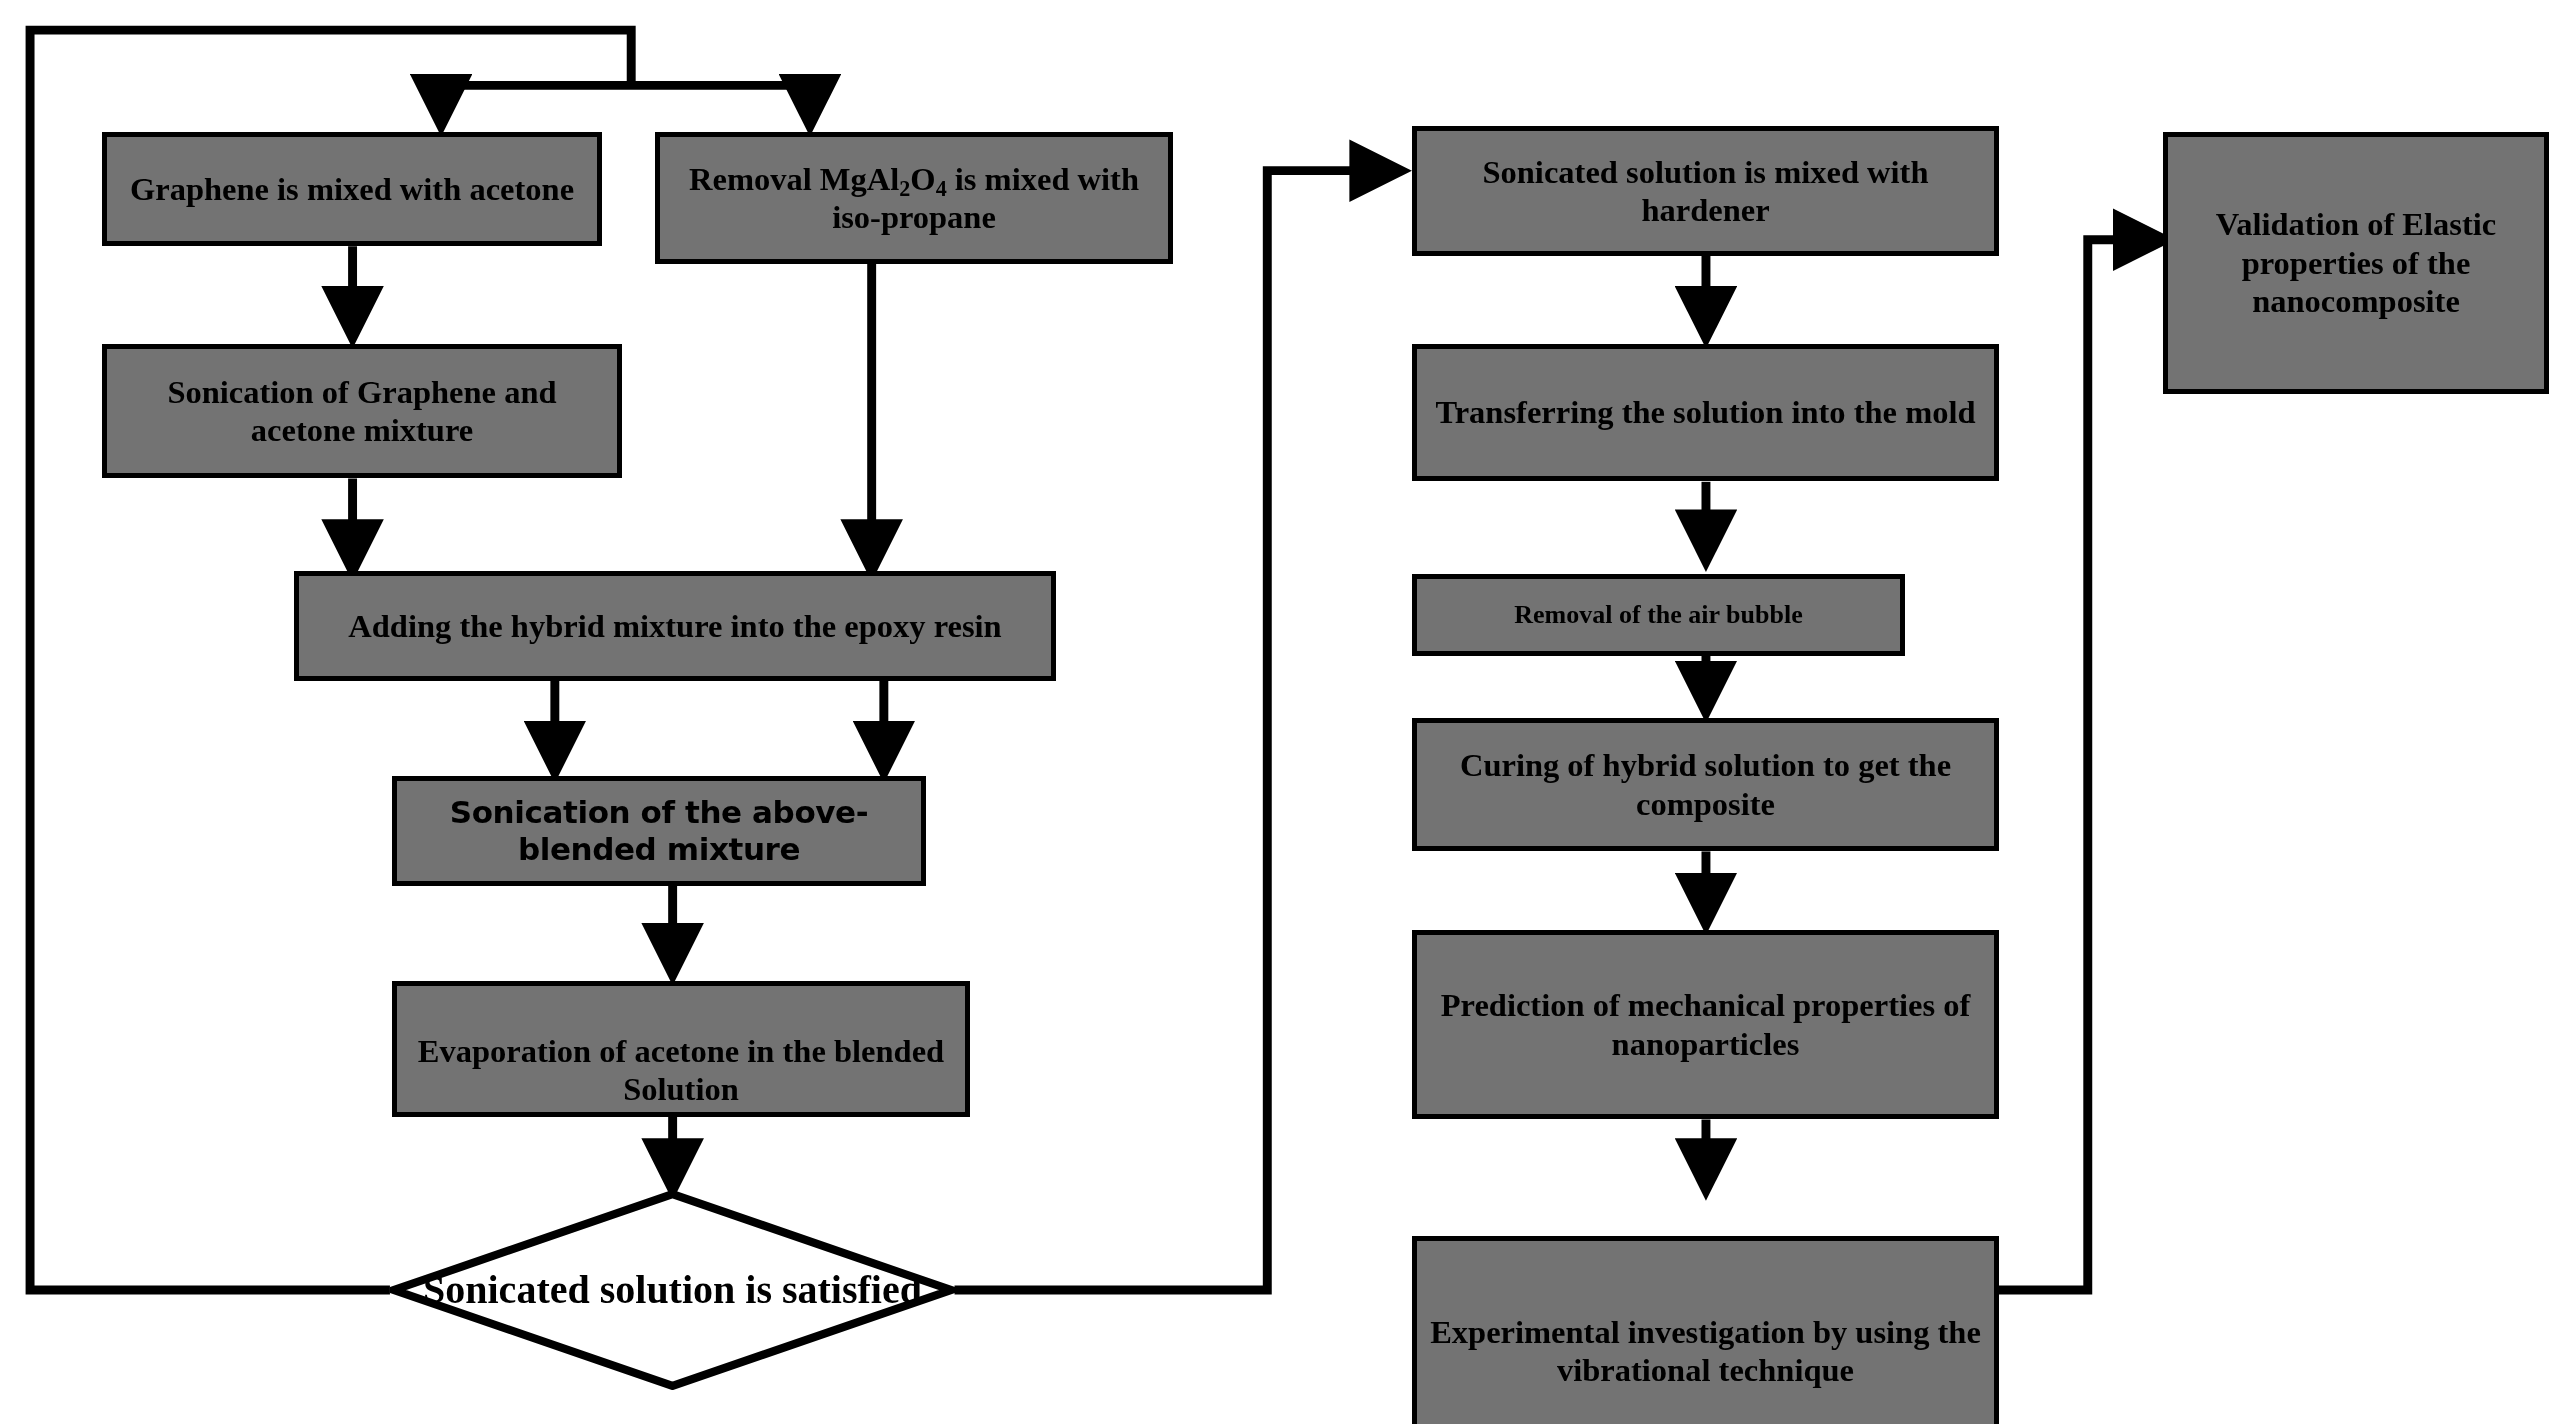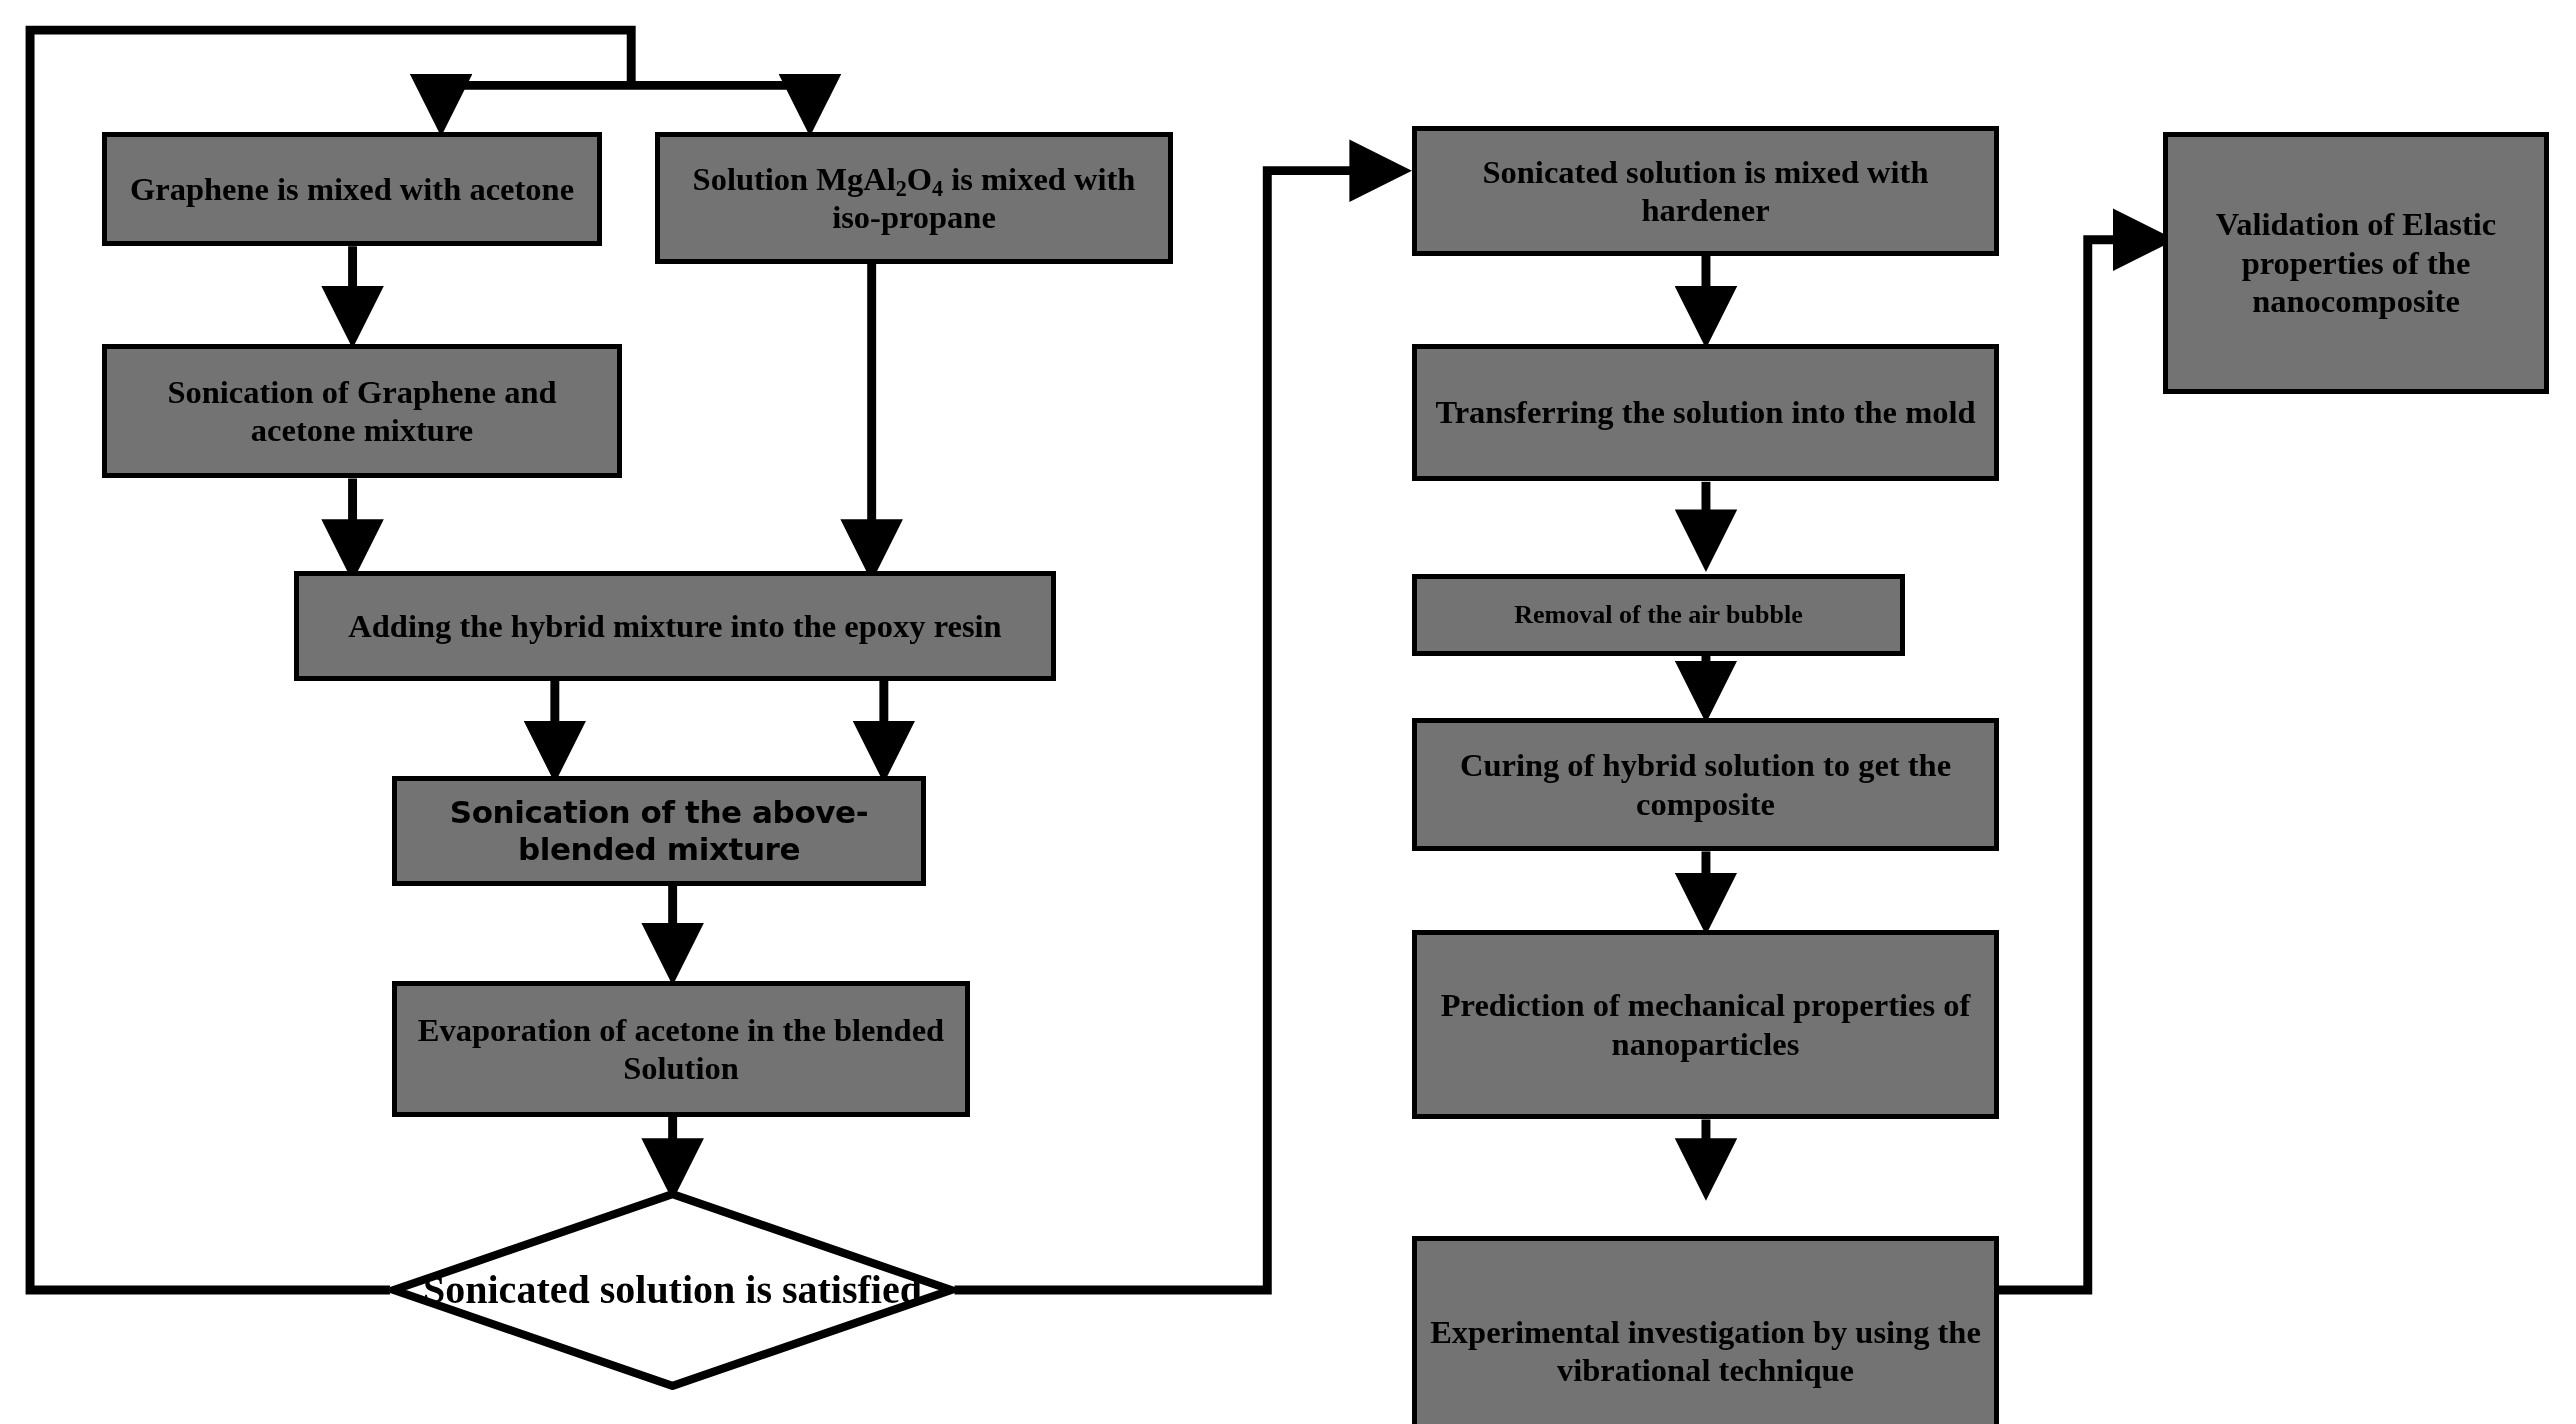--- a/index.html
+++ b/index.html
@@ -98,37 +98,37 @@
       <path d="M 2460 1588 L 2570 1588 L 2570 295 L 2662 295" marker-end="url(#arrow)"></path>
     </g>
   </svg>
 
   <div class="node" style="left:102px;top:132px;width:500px;height:114px;font-size:32.5px;">
     <span class="txt">Graphene is mixed with acetone</span>
   </div>
 
   <div class="node" style="left:655px;top:132px;width:518px;height:132px;font-size:32.5px;">
     <span class="txt">
-      <span>Solution MgAl</span><sub>2</sub><span>O</span><sub>4</sub><span> is mixed with iso-propane</span>
+      <span>Removal MgAl</span><sub>2</sub><span>O</span><sub>4</sub><span> is mixed with iso-propane</span>
     </span>
   </div>
 
   <div class="node" style="left:294px;top:571px;width:762px;height:110px;font-size:32.5px;">
     <span class="txt">Adding the hybrid mixture into the epoxy resin</span>
   </div>
 
   <div class="node" style="left:102px;top:344px;width:520px;height:134px;font-size:32.5px;">
     <span class="txt">Sonication of Graphene and acetone mixture</span>
   </div>
 
   <div class="node sans" style="left:392px;top:776px;width:534px;height:110px;font-size:31px;">
     <span class="txt">Sonication of the above-blended mixture</span>
   </div>
 
-  <div class="node" style="left:392px;top:981px;width:578px;height:136px;font-size:32.5px;">
+  <div class="node" style="left:392px;top:981px;width:578px;height:136px;font-size:32.5px;align-items:flex-end;">
     <span class="txt">Evaporation of acetone in the blended Solution</span>
   </div>
 
   <div class="diamond-wrap" style="left:390px;top:1190px;width:565px;height:200px;">
     <svg width="565" height="200" viewBox="0 0 695 246" xmlns="http://www.w3.org/2000/svg">
       <polygon points="347.5,5 690,123 347.5,241 5,123" fill="#ffffff" stroke="#000000" stroke-width="10" stroke-linejoin="miter"></polygon>
     </svg>
     <div class="diamond-label" style="font-size:40px;">
       <span>Sonicated solution is satisfied</span>
     </div>

